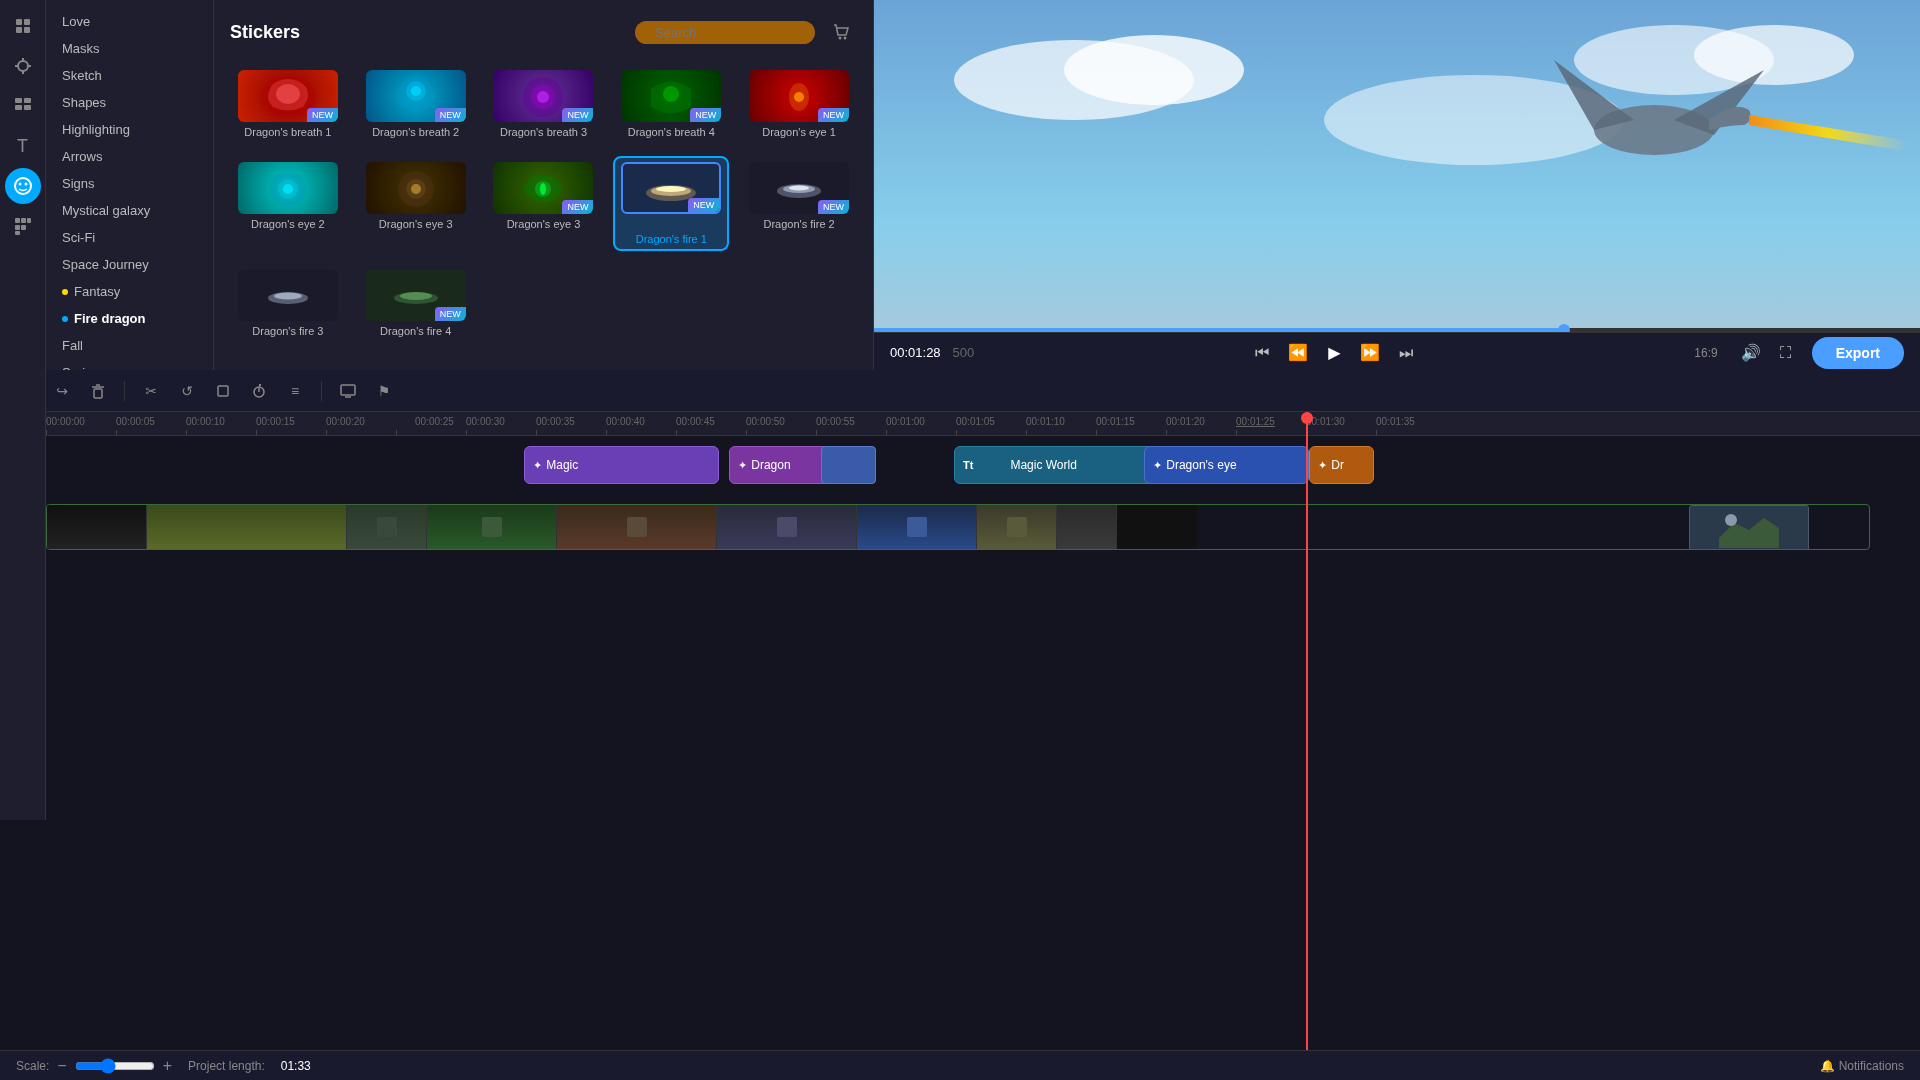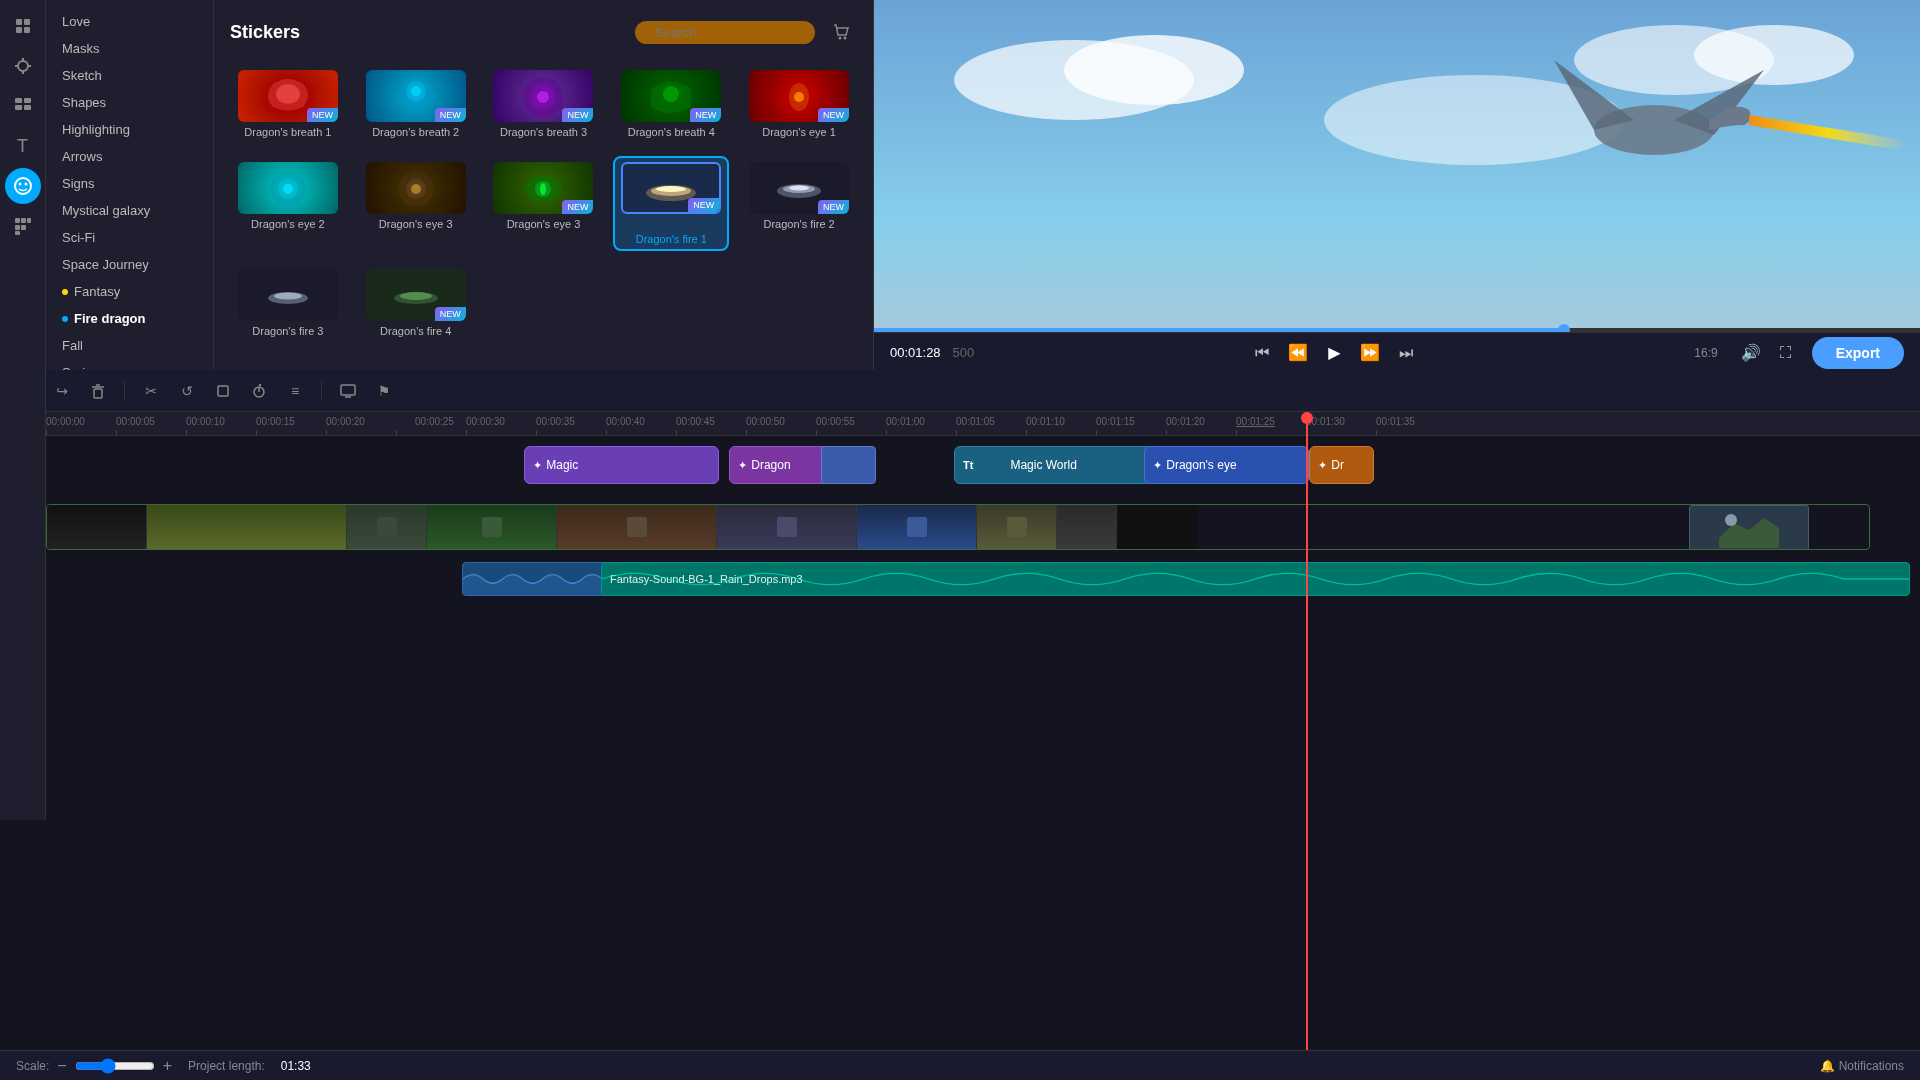--- a/index.html
+++ b/index.html
@@ -650,39 +650,20 @@
                   <rect width="60" height="40" fill="#2a3a4a"></rect>
                   <path d="M0 30 L15 15 L30 22 L45 10 L60 20 L60 40 L0 40 Z" fill="#3a5a3a"></path>
                   <circle cx="12" cy="12" r="6" fill="#8a9aaa"></circle>
                 </svg>
             </div>
           </div>
         </div>
       </div>
     </div>
 
-    <div style="display:flex;height:44px;position:relative;">
-      <div style="width:46px;min-width:46px;background:#1a1a2e;border-right:1px solid #333;"></div>
-      <div style="flex:1;position:relative;">
-
-        <div style="position:absolute;left:416px;width:370px;height:34px;top:4px;background:#1a4a7a;border-radius:4px;border:1px solid #2a6aaa;overflow:hidden;">
-          <svg width="100%" height="100%" viewBox="0 0 370 34" preserveAspectRatio="none">
-            <path d="M0 17 Q10 8 20 17 Q30 26 40 17 Q50 8 60 17 Q70 26 80 17 Q90 8 100 17 Q110 26 120 17 Q130 8 140 17 Q150 26 160 17 Q170 8 180 17 Q190 26 200 17 Q210 8 220 17 Q230 26 240 17 Q250 8 260 17 Q270 26 280 17 Q290 8 300 17 Q310 26 320 17 Q330 8 340 17 Q350 26 360 17 L370 17" stroke="#4a9aee" fill="none" stroke-width="1.5" opacity="0.8"></path>
-            <path d="M0 17 Q10 5 20 17 Q30 29 40 17 Q50 5 60 17 Q70 29 80 17 Q90 5 100 17 Q110 29 120 17 Q130 5 140 17 Q150 29 160 17 Q170 5 180 17 Q190 29 200 17 Q210 5 220 17 Q230 29 240 17 Q250 5 260 17 Q270 29 280 17 Q290 5 300 17 Q310 29 320 17 Q330 5 340 17 L370 17 L370 34 L0 34 Z" fill="#2a6aaa" opacity="0.4"></path>
-          </svg>
-        </div>
-
-        <div style="position:absolute;left:555px;right:10px;height:34px;top:4px;background:#00756a;border-radius:4px;border:1px solid #00958a;overflow:hidden;">
-          <span style="position:absolute;left:8px;top:50%;transform:translateY(-50%);font-size:11px;color:rgba(255,255,255,0.9);white-space:nowrap;">Fantasy-Sound-BG-1_Rain_Drops.mp3</span>
-          <svg width="100%" height="100%" viewBox="0 0 800 34" preserveAspectRatio="none" style="position:absolute;top:0;left:0;opacity:0.5;">
-            <path d="M0 17 Q20 5 40 17 Q60 29 80 17 Q100 5 120 17 Q140 29 160 17 Q180 5 200 17 Q220 29 240 17 Q260 5 280 17 Q300 29 320 17 Q340 5 360 17 Q380 29 400 17 Q420 5 440 17 Q460 29 480 17 Q500 5 520 17 Q540 29 560 17 Q580 5 600 17 Q620 29 640 17 Q660 5 680 17 Q700 29 720 17 Q740 5 760 17 L800 17" stroke="#00ffcc" fill="none" stroke-width="1.5"></path>
-          </svg>
-        </div>
-      </div>
-    </div>
 
 
   </div>
 </div>
 
 <div class="status-bar">
   <div class="scale-control">
     <span style="font-size:12px;color:#888;">Scale:</span>
     <span style="font-size:16px;color:#888;cursor:pointer;">−</span>
     <input type="range" min="0" max="100" value="40" class="scale-slider" style="">

